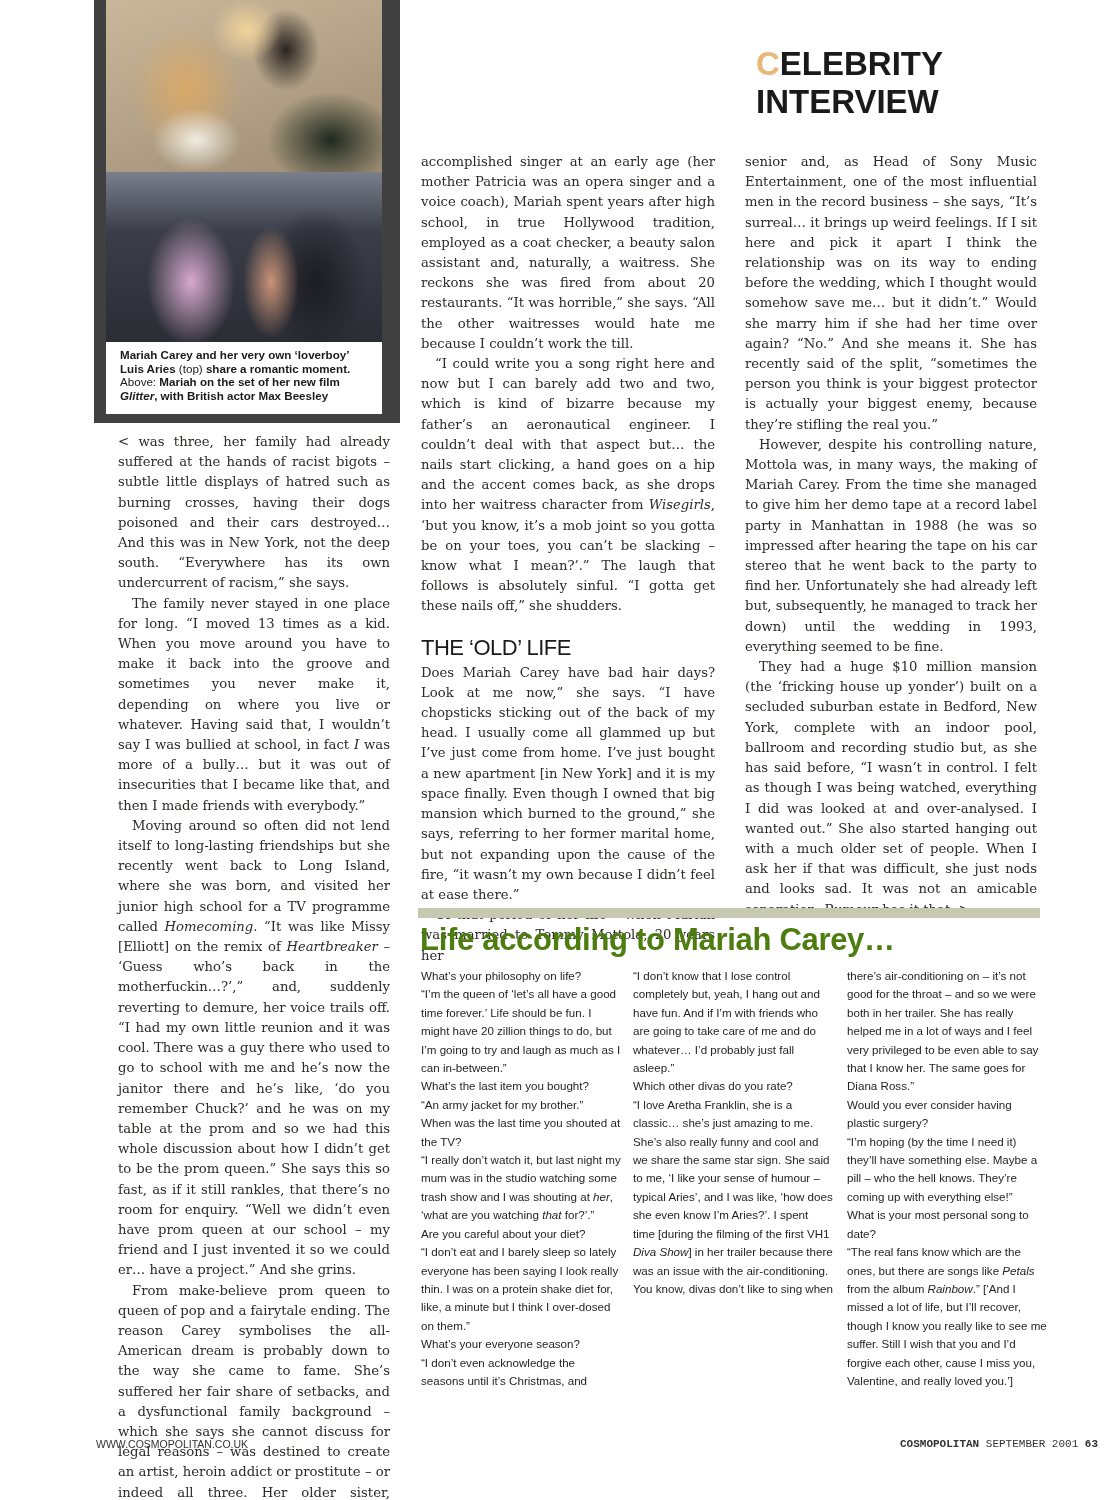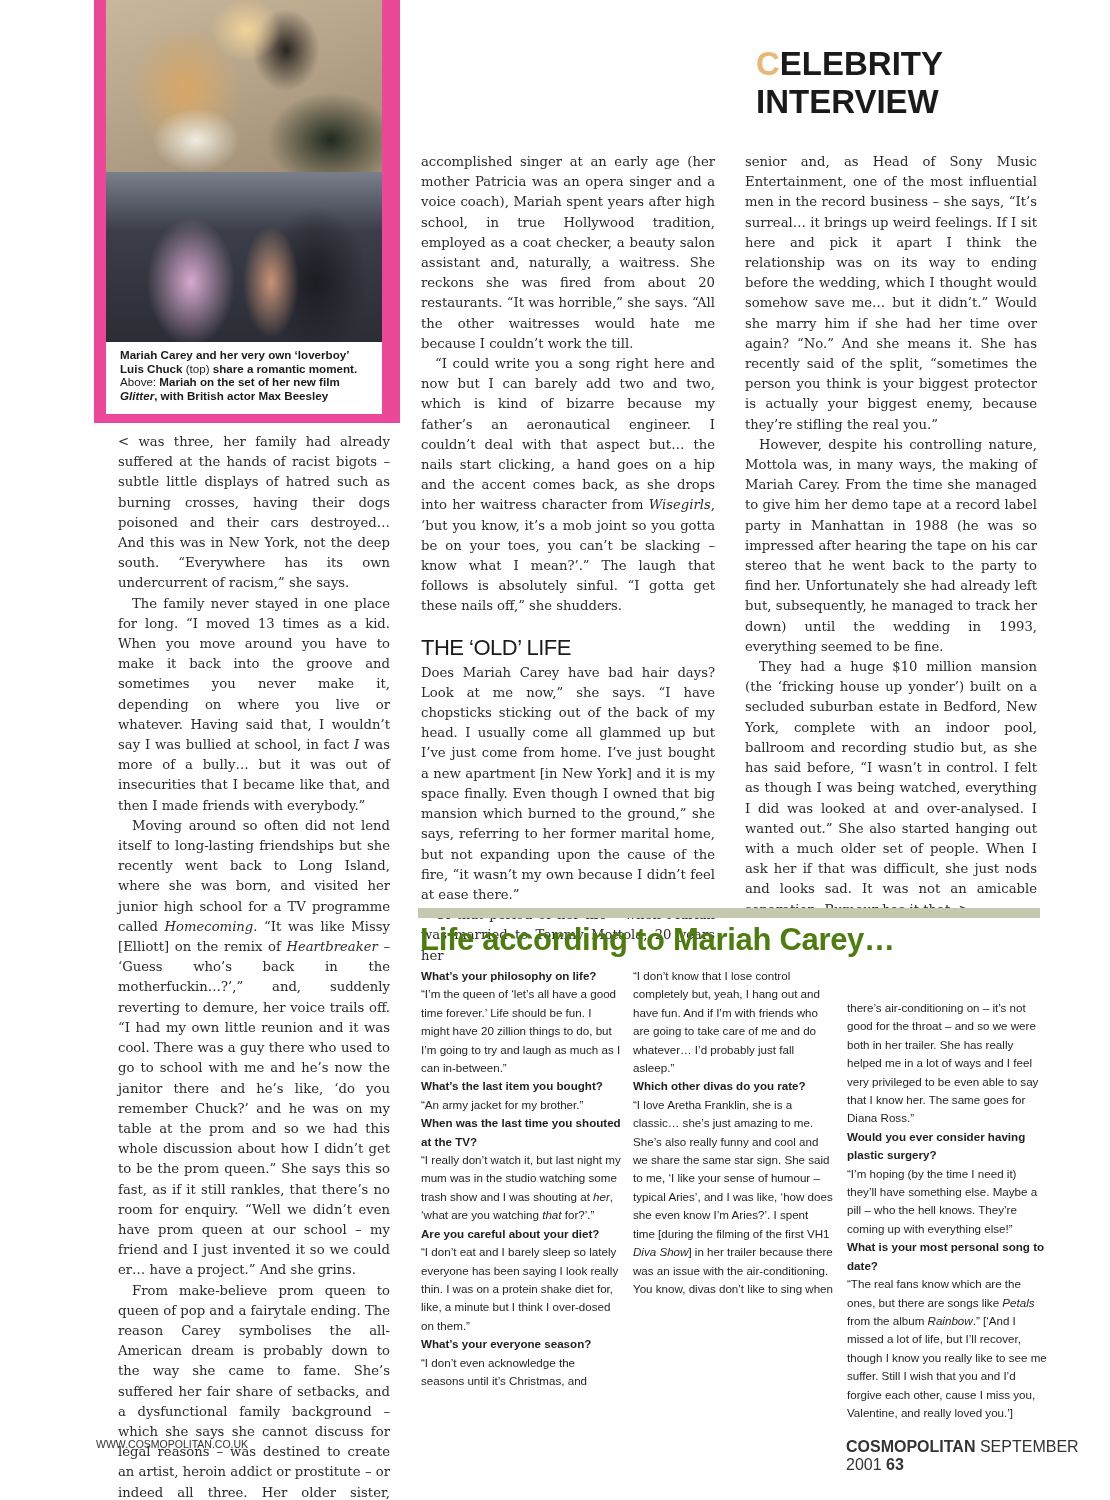--- a/index.html
+++ b/index.html
@@ -11,21 +11,21 @@
   .section-label {
     position: absolute; left: 756px; top: 45px;
     font-family: "Liberation Sans", sans-serif; font-weight: bold;
     font-size: 33px; letter-spacing: 0px; color: #1a1a1a;
   }
   .section-label .initial { color: #e8b87a; }
 
   
   .photo-box {
     position: absolute; left: 94px; top: 0; width: 306px; height: 423px;
-    background: #ec4899; box-sizing: border-box;
+    background: #404040; box-sizing: border-box;
   }
   .photo-top {
     position: absolute; left: 12px; top: 0; width: 276px; height: 172px;
     background:
       radial-gradient(ellipse 50px 45px at 140px 30px, #f2d39a 0%, rgba(242,211,154,0) 70%),
       radial-gradient(ellipse 45px 55px at 180px 50px, #2a2320 0%, rgba(42,35,32,0) 75%),
       radial-gradient(ellipse 80px 60px at 225px 140px, #1f2a1f 0%, rgba(31,42,31,0) 80%),
       radial-gradient(ellipse 55px 40px at 90px 140px, #f0ece2 0%, rgba(240,236,226,0) 80%),
       radial-gradient(ellipse 70px 80px at 80px 90px, #d9a868 0%, rgba(217,168,104,0) 80%),
       linear-gradient(160deg, #c9b79a 0%, #b8a78c 40%, #9d8c72 100%);
@@ -71,49 +71,49 @@
   .boxout-title {
     position: absolute; left: 420px; top: 922px;
     font-family: "Liberation Sans", sans-serif; font-weight: bold; font-size: 31px;
     color: #4d7c0f; letter-spacing: -0.3px;
   }
   .qa-col {
     position: absolute; top: 967px; width: 200px;
     font-family: "Liberation Sans", sans-serif; font-size: 11.6px; line-height: 18.4px;
     color: #1f1f1f;
   }
-  .qa-col .q { font-weight: bold; }
+  .qa-col .q { font-weight: normal; }
   .qa-col .a { }
   .qa-1 { left: 421px; }
   .qa-2 { left: 633px; }
-  .qa-3 { left: 847px; margin-top: 32px; }
+  .qa-3 { left: 847px; }
 
   .footer-left {
     position: absolute; left: 96px; top: 1438px;
     font-family: "Liberation Sans", sans-serif; font-size: 10.5px; color: #333;
   }
   .footer-right {
-    position: absolute; left: 846px; top: 1438px;
-    font-family: Liberation Sans, sans-serif; font-size: 16px; color: #333;
+    position: absolute; left: 900px; top: 1438px;
+    font-family: Liberation Mono, monospace; font-size: 11px; color: #333;
   }
   .footer-right .mag { font-weight: bold; }
   .footer-right .pg { font-weight: bold; }
   .arrow { font-family: "DejaVu Sans", sans-serif; }
 </style>
 </head>
 <body>
 
 <div class="section-label"><span class="initial">C</span><span>ELEBRITY INTERVIEW</span></div>
 
 <div class="photo-box">
   <div class="photo-top" title="Mariah Carey and Luis Miguel sharing a romantic moment"></div>
   <div class="photo-bottom" title="Mariah Carey on the set of Glitter with Max Beesley"></div>
   <div class="photo-caption">
     <b>Mariah Carey and her very own ‘loverboy’</b><br>
-    <b>Luis Chuck</b><span> (top) </span><b>share a romantic moment.</b><br>
+    <b>Luis Aries</b><span> (top) </span><b>share a romantic moment.</b><br>
     <span>Above: </span><b>Mariah on the set of her new film</b><br>
     <b><i>Glitter</i></b><b>, with British actor Max Beesley</b>
   </div>
 </div>
 
 <div class="col col-1">
   <p class="noindent"><span class="arrow">&lt;</span><span> was three, her family had already suffered at the hands of racist bigots – subtle little displays of hatred such as burning crosses, having their dogs poisoned and their cars destroyed… And this was in New York, not the deep south. “Everywhere has its own undercurrent of racism,” she says.</span></p>
   <p><span>The family never stayed in one place for long. “I moved 13 times as a kid. When you move around you have to make it back into the groove and sometimes you never make it, depending on where you live or whatever. Having said that, I wouldn’t say I was bullied at school, in fact </span><i>I</i><span> was more of a bully… but it was out of insecurities that I became like that, and then I made friends with everybody.”</span></p>
   <p><span>Moving around so often did not lend itself to long-lasting friendships but she recently went back to Long Island, where she was born, and visited her junior high school for a TV programme called </span><i>Homecoming</i><span>. “It was like Missy [Elliott] on the remix of </span><i>Heartbreaker</i><span> – ‘Guess who’s back in the motherfuckin…?’,” and, suddenly reverting to demure, her voice trails off. “I had my own little reunion and it was cool. There was a guy there who used to go to school with me and he’s now the janitor there and he’s like, ‘do you remember Chuck?’ and he was on my table at the prom and so we had this whole discussion about how I didn’t get to be the prom queen.” She says this so fast, as if it still rankles, that there’s no room for enquiry. “Well we didn’t even have prom queen at our school – my friend and I just invented it so we could er… have a project.” And she grins.</span></p>
   <p>From make-believe prom queen to queen of pop and a fairytale ending. The reason Carey symbolises the all-American dream is probably down to the way she came to fame. She’s suffered her fair share of setbacks, and a dysfunctional family background – which she says she cannot discuss for legal reasons – was destined to create an artist, heroin addict or prostitute – or indeed all three. Her older sister, Alison, used to be a drug addict and a prostitute. She is now HIV-positive.</p>

